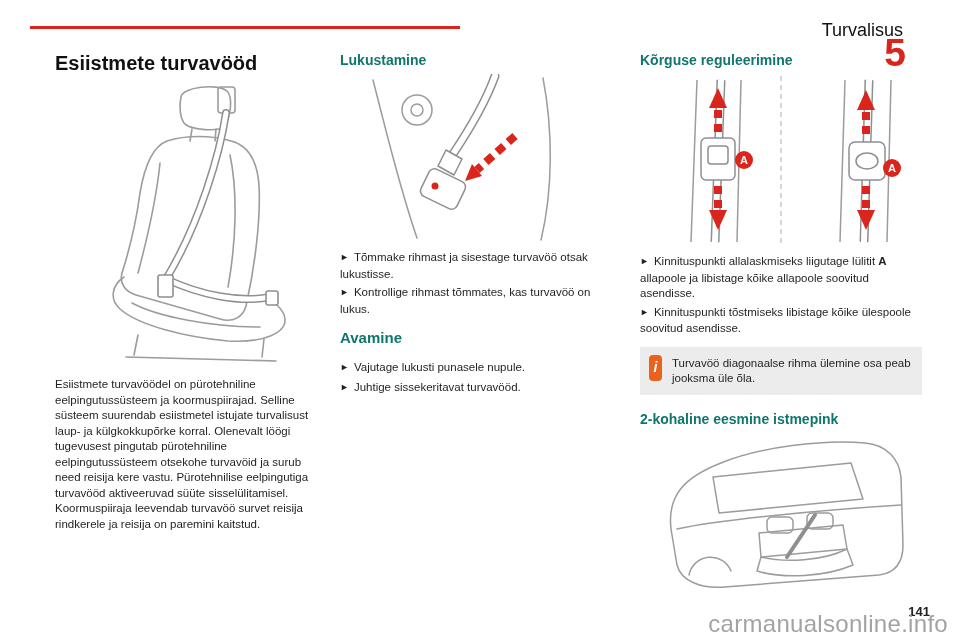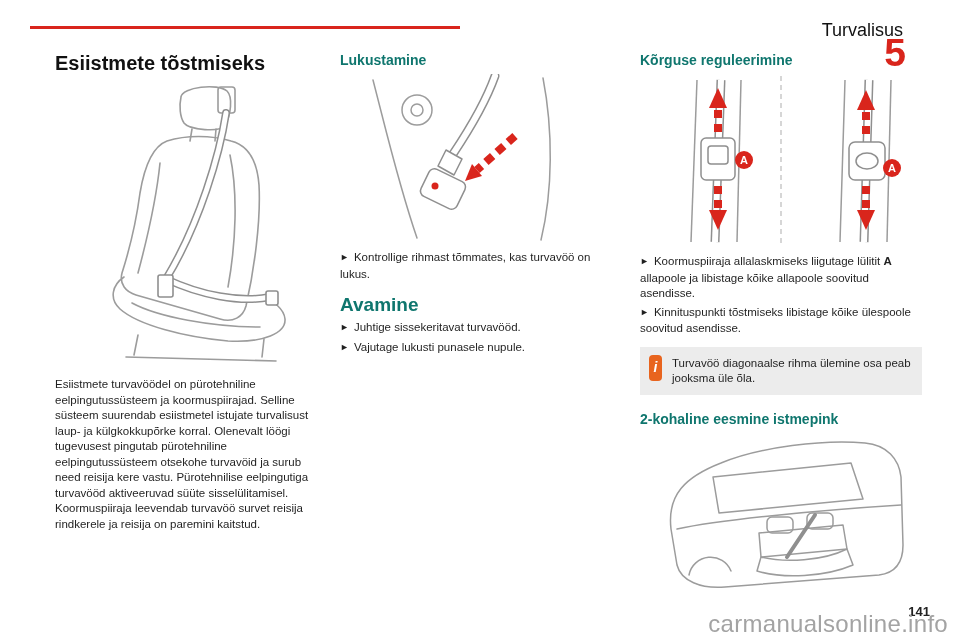--- a/index.html
+++ b/index.html
@@ -11,21 +11,21 @@
   }
   .topline{position:absolute;left:30px;top:26px;width:430px;height:3px;background:var(--accent);}
   .section-label{position:absolute;top:20px;right:57px;font-size:18px;color:#111;}
   .chapter-num{position:absolute;top:33px;right:54px;font-size:39px;font-weight:bold;color:var(--accent);line-height:1;}
   .col{position:absolute;top:52px;}
   .col1{left:55px;width:268px;}
   .col2{left:340px;width:252px;}
   .col3{left:620px;width:282px;margin-left:20px;}
   h1{font-size:20px;margin:0 0 6px;color:#111;}
   h2{font-size:14px;margin:0;color:#0f766e;}
-  h2.sub{font-size:19px;margin:12px 0 4px;}
+  h2.sub{font-size:15px;margin:12px 0 14px;}
   h2.bench-head{margin-top:16px;}
   .figure{display:flex;justify-content:center;margin:6px 0 8px;}
   p.body{font-size:11.5px;line-height:15.5px;margin:8px 0 0;}
   p.bullet{font-size:11.5px;line-height:15.5px;margin:0 0 3px;}
   .marker{font-size:9px;margin-right:5px;position:relative;top:-1px;}
   .infobox{position:relative;background:#ececec;margin-top:10px;padding:9px 10px 9px 32px;font-size:11.5px;line-height:15px;}
   .info-icon{position:absolute;left:9px;top:8px;width:13px;height:26px;background:#e8641e;border-radius:4px;
     color:#fff;font-weight:bold;font-style:italic;font-size:14px;display:flex;align-items:center;justify-content:center;}
   .page-num{position:absolute;right:30px;bottom:21px;font-size:13px;font-weight:bold;color:#222;}
   .watermark{position:absolute;right:12px;bottom:2px;font-size:24px;color:#a3a3a3;letter-spacing:.3px;}
@@ -33,21 +33,21 @@
 </head>
 <body>
 
 <div>
 
   <div class="topline"></div>
   <div class="section-label">Turvalisus</div>
   <div class="chapter-num">5</div>
 
   <section class="col col1">
-    <h1>Esiistmete tõstmiseks</h1>
+    <h1>Esiistmete turvavööd</h1>
 
     <div class="figure">
       <svg width="234" height="288" viewBox="0 0 234 288">
         <g fill="none" stroke="#9c9c9c" stroke-width="1.6" stroke-linecap="round" stroke-linejoin="round">
           <path d="M109,16 C110,6 146,2 155,10 C161,16 159,34 153,44 C149,52 117,49 112,42 C108,36 107,25 109,16 Z"></path>
           <path d="M120,48 L118,60 M144,48 L143,60"></path>
           <path d="M95,60 C79,66 72,88 68,112 C64,142 57,170 50,192 C47,203 54,211 64,214 L148,238 C161,242 171,236 174,225 C182,190 189,140 187,104 C185,78 175,64 159,60 C139,54 114,54 95,60 Z"></path>
           <path d="M88,82 C84,122 74,162 66,192"></path>
           <path d="M158,74 C166,112 164,162 156,206"></path>
           <path d="M52,196 C40,204 37,218 48,228 C66,244 112,256 156,260 C192,262 214,252 213,238 C212,228 202,220 190,216"></path>
@@ -91,25 +91,26 @@
           <rect x="76" y="100" width="40" height="30" rx="6" transform="rotate(26 96 115)"></rect>
         </g>
         <circle cx="88" cy="112" r="3.5" fill="#d9251c"></circle>
         <g>
           <path d="M168,62 L130,96" stroke="#d9251c" stroke-width="8" stroke-dasharray="9 6" fill="none"></path>
           <polygon points="118,107 125,90 135,102" fill="#d9251c"></polygon>
         </g>
       </svg>
     </div>
 
+    <p class="bullet"><span class="marker">►</span><span>Tõmmake rihmast ja sisestage turvavöö otsak lukustisse.</span></p>
     <p class="bullet"><span class="marker">►</span><span>Kontrollige rihmast tõmmates, kas turvavöö on lukus.</span></p>
 
     <h2 class="sub">Avamine</h2>
+    <p class="bullet"><span class="marker">►</span><span>Vajutage lukusti punasele nupule.</span></p>
     <p class="bullet"><span class="marker">►</span><span>Juhtige sissekeritavat turvavööd.</span></p>
-    <p class="bullet"><span class="marker">►</span><span>Vajutage lukusti punasele nupule.</span></p>
   </section>
 
   <section class="col col3">
     <h2>Kõrguse reguleerimine</h2>
 
     <div class="figure">
       <svg width="272" height="172" viewBox="0 0 272 172">
         <line x1="136" y1="2" x2="136" y2="170" stroke="#bbbbbb" stroke-width="1.2" stroke-dasharray="5 4"></line>
 
         <g fill="none" stroke="#9c9c9c" stroke-width="1.5">
@@ -145,21 +146,21 @@
           <path d="M221,60 L221,36"></path>
           <path d="M221,112 L221,136"></path>
         </g>
         <polygon points="221,16 212,36 230,36" fill="#d9251c"></polygon>
         <polygon points="221,156 212,136 230,136" fill="#d9251c"></polygon>
         <circle cx="247" cy="94" r="9" fill="#d9251c"></circle>
         <text x="247" y="98" text-anchor="middle" font-size="11" font-weight="bold" fill="#ffffff">A</text>
       </svg>
     </div>
 
-    <p class="bullet"><span class="marker">►</span><span><span>Koormuspiiraja allalaskmiseks liigutage lülitit </span><b>A</b><span> allapoole ja libistage kõike allapoole soovitud asendisse.</span></span></p>
+    <p class="bullet"><span class="marker">►</span><span><span>Kinnituspunkti allalaskmiseks liigutage lülitit </span><b>A</b><span> allapoole ja libistage kõike allapoole soovitud asendisse.</span></span></p>
     <p class="bullet"><span class="marker">►</span><span>Kinnituspunkti tõstmiseks libistage kõike ülespoole soovitud asendisse.</span></p>
 
     <div class="infobox">
       <span class="info-icon">i</span>
       <span>Turvavöö diagonaalse rihma ülemine osa peab jooksma üle õla.</span>
     </div>
 
     <h2 class="bench-head">2-kohaline eesmine istmepink</h2>
 
     <div class="figure">

